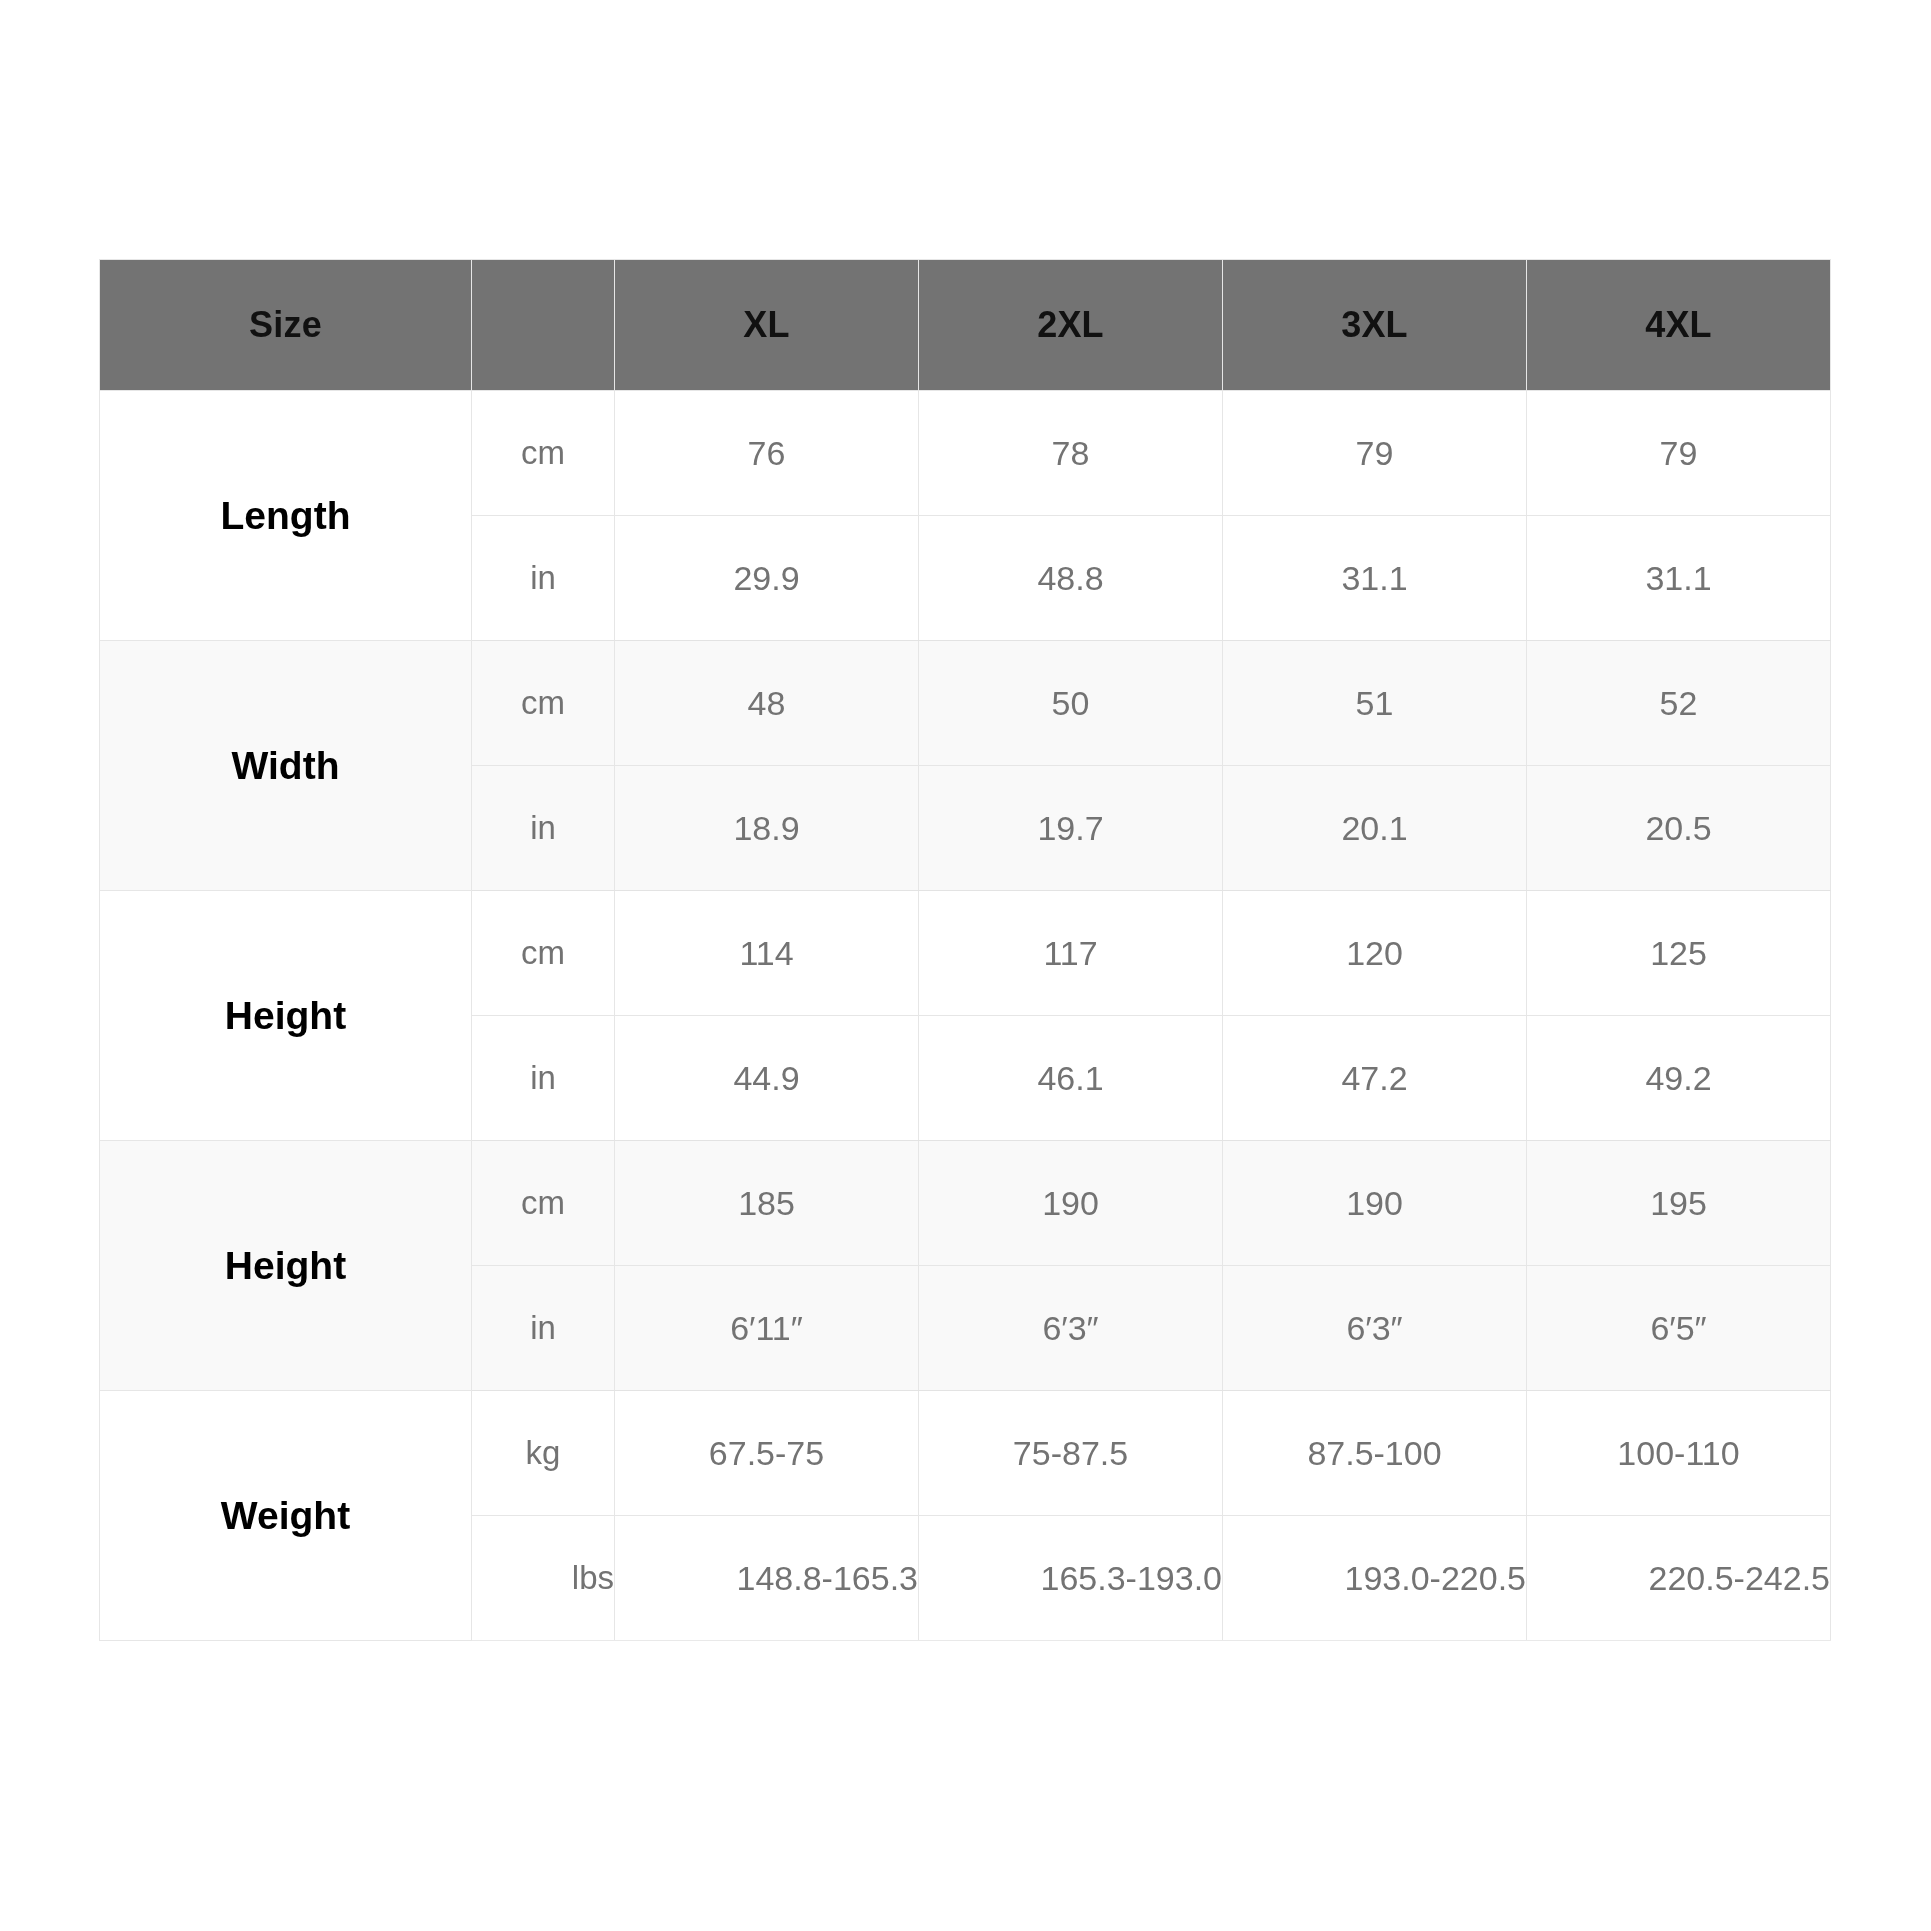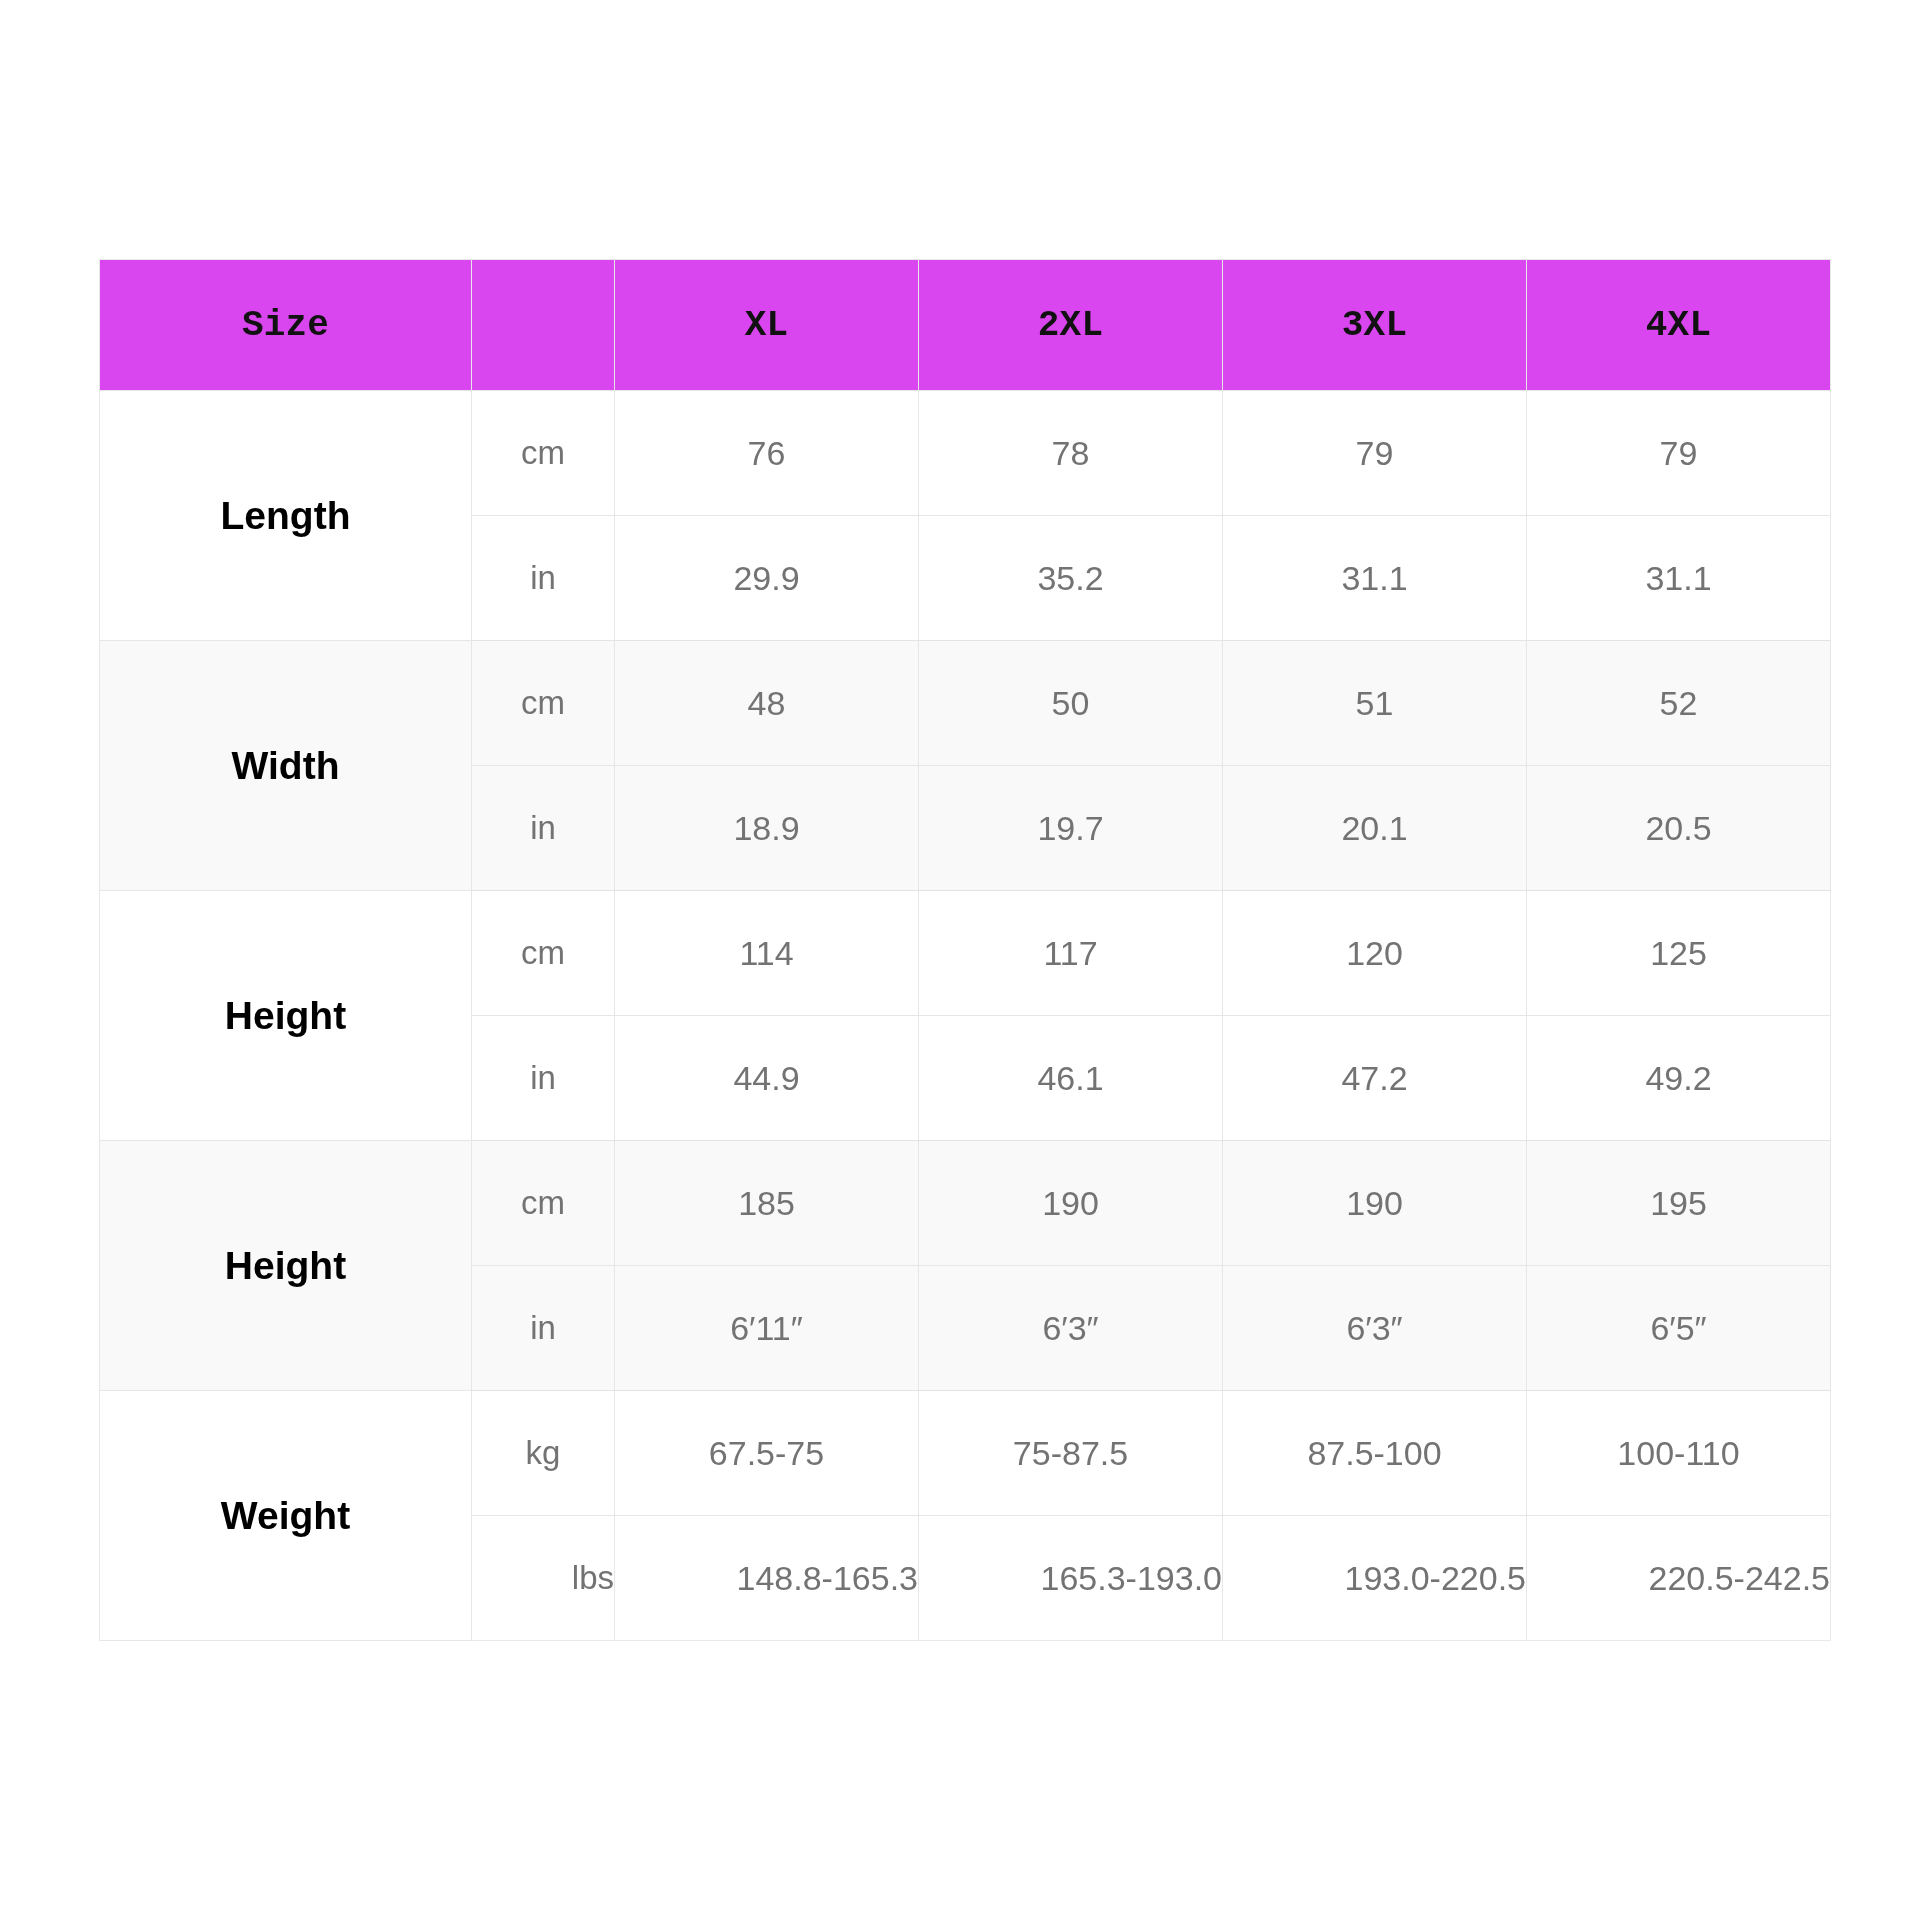--- a/index.html
+++ b/index.html
@@ -38,31 +38,30 @@
   table.size-chart th,
   table.size-chart td {
     border: 1px solid #e6e6e6;
     text-align: center;
     vertical-align: middle;
     padding: 0;
   }
 
   
   thead th {
-    background: #d946ef;
+    background: #737373;
     height: 130px;
     font-size: 36px;
     font-weight: bold;
     letter-spacing: 0.2px;
     color: #111111;
     border-top: 1px solid #e2ddcb;
     border-bottom: 1px solid #dedbcd;
     border-left: 1px solid #eae4d0;
     border-right: 1px solid #eae4d0;
-    font-family: Liberation Mono, monospace;
   }
   thead th.blank-head { font-size: 0; }
 
   
   tbody td {
     height: 124px;
     font-size: 34px;
     font-weight: normal;
     color: #737373;
     border-left: 1px solid #ededed;
@@ -118,21 +117,21 @@
             <td class="measure-cell" rowspan="2">Length</td>
             <td class="unit-cell">cm</td>
             <td class="value-cell">76</td>
             <td class="value-cell">78</td>
             <td class="value-cell">79</td>
             <td class="value-cell">79</td>
           </tr>
           <tr class="plain group-end">
             <td class="unit-cell">in</td>
             <td class="value-cell">29.9</td>
-            <td class="value-cell">35.2</td>
+            <td class="value-cell">48.8</td>
             <td class="value-cell">31.1</td>
             <td class="value-cell">31.1</td>
           </tr>
           <tr class="shaded group-start">
             <td class="measure-cell" rowspan="2">Width</td>
             <td class="unit-cell">cm</td>
             <td class="value-cell">48</td>
             <td class="value-cell">50</td>
             <td class="value-cell">51</td>
             <td class="value-cell">52</td>

